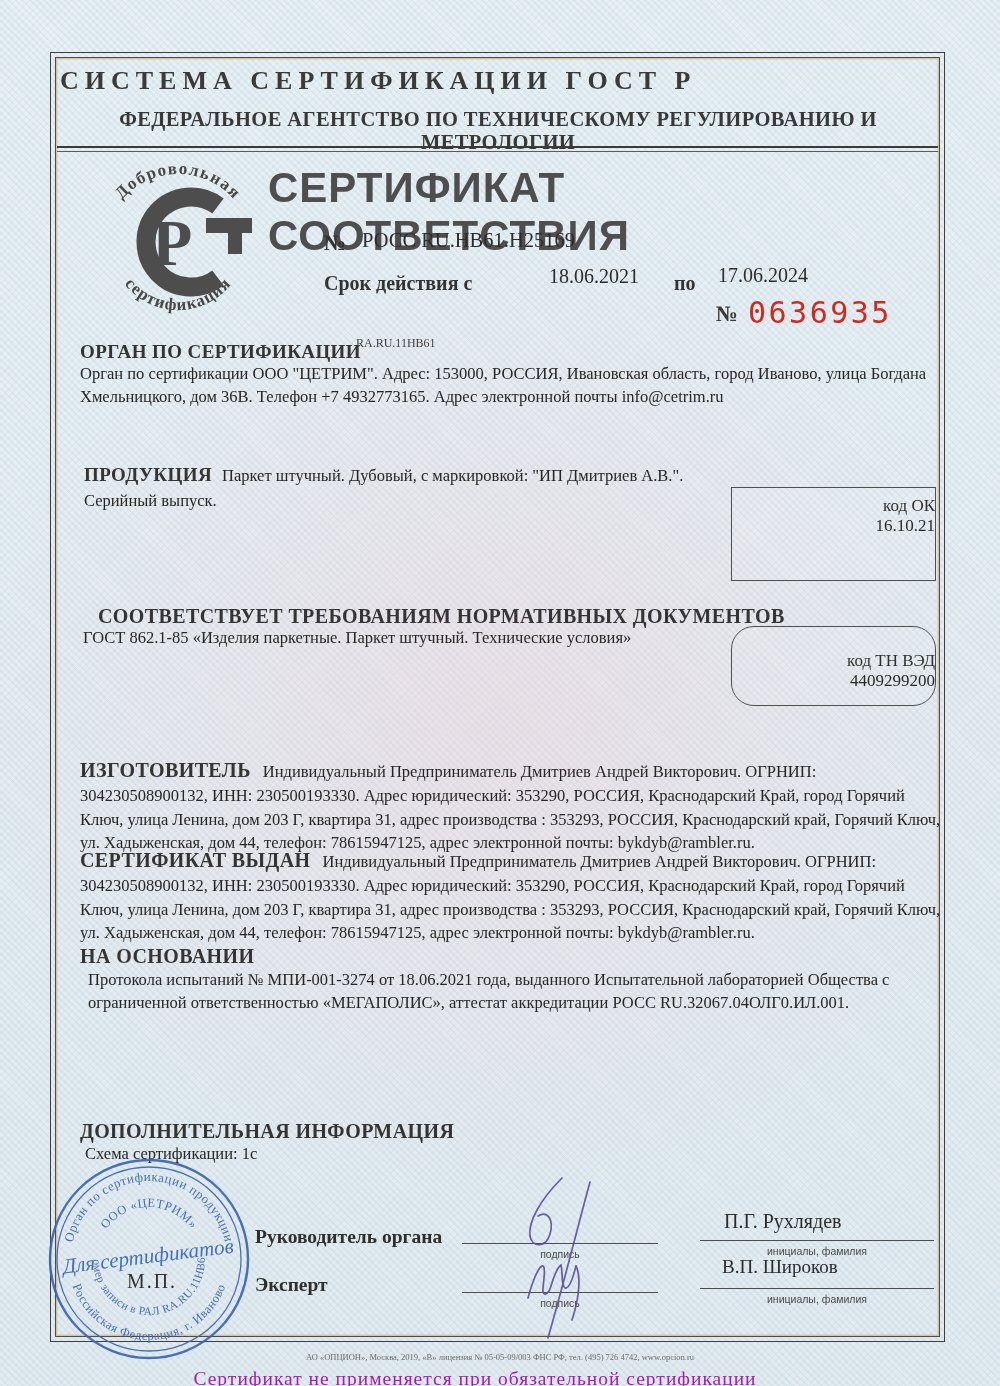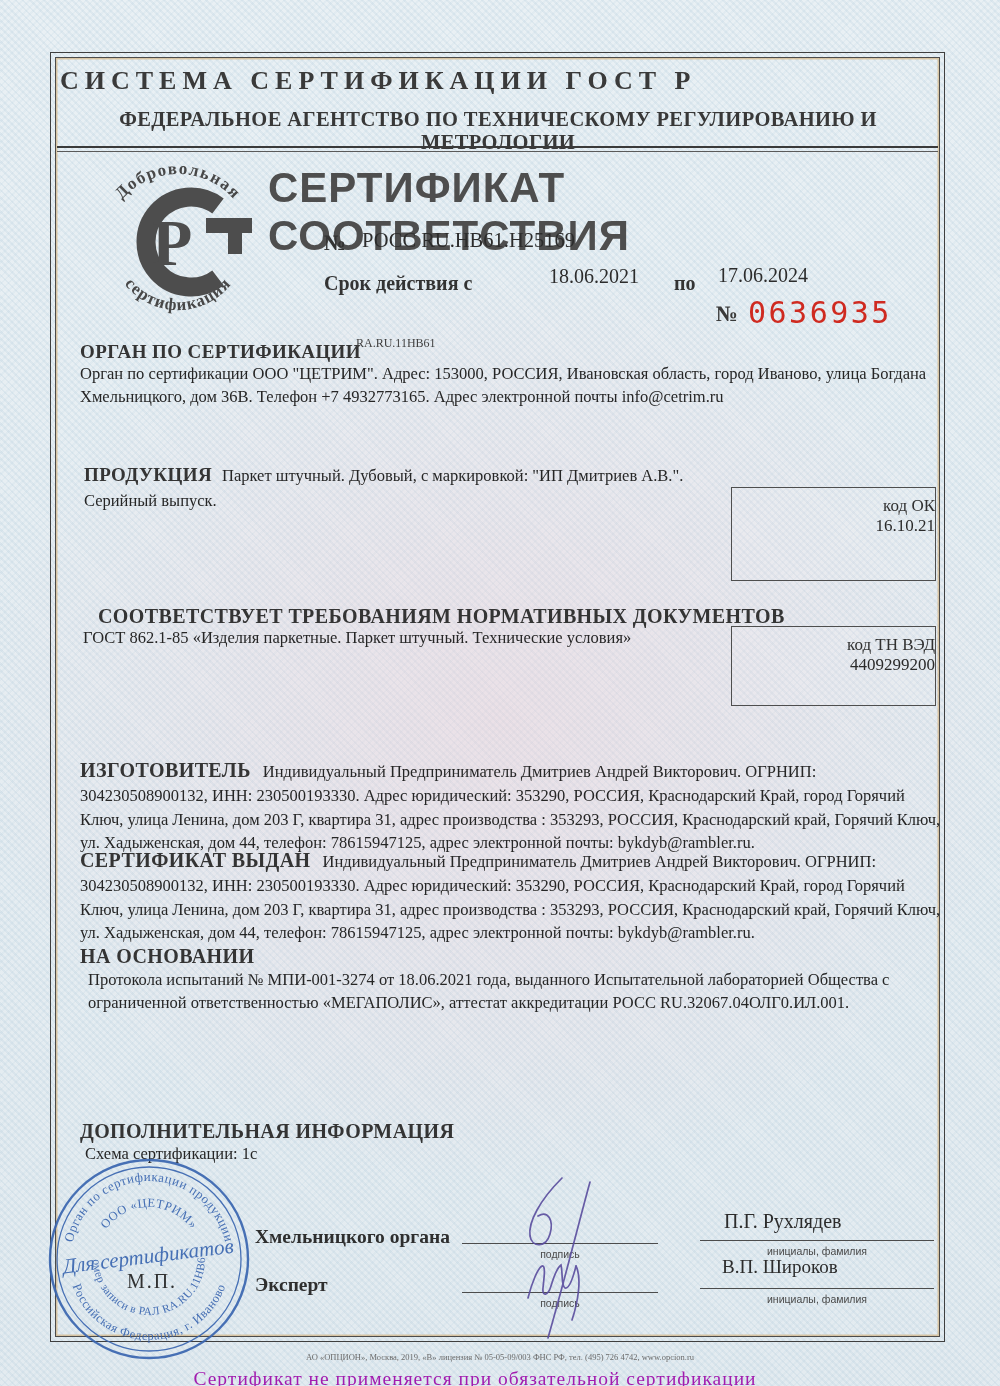--- a/index.html
+++ b/index.html
@@ -82,21 +82,21 @@
   <span>Серийный выпуск.</span></p>
 
 <div class="abs codebox" style="left:731px;top:487px;width:205px;height:94px;padding:8px 0 0 14px;box-sizing:border-box;">
   <div class="lbl">код ОК</div>
   <div class="val" style="padding-left:3px;">16.10.21</div>
 </div>
 
 <div class="abs hd" style="left:80px;top:605px;font-size:20px;margin-left:18px;">СООТВЕТСТВУЕТ ТРЕБОВАНИЯМ НОРМАТИВНЫХ ДОКУМЕНТОВ</div>
 <div class="abs body-txt" style="left:83px;top:626px;width:640px;">ГОСТ 862.1-85 «Изделия паркетные. Паркет штучный. Технические условия»</div>
 
-<div class="abs codebox" style="left:731px;top:626px;width:205px;height:80px;padding:8px 0 0 14px;box-sizing:border-box;">
+<div class="abs codebox" style="left:731px;top:626px;width:205px;height:80px;padding:24px 0 0 14px;box-sizing:border-box;border-radius:23px;">
   <div class="lbl">код ТН ВЭД</div>
   <div class="val" style="padding-left:2px;">4409299200</div>
 </div>
 
 <p class="abs body-txt" style="left:80px;top:756px;width:862px;margin:0;"><span class="hd" style="font-size:20px;margin-right:12px;">ИЗГОТОВИТЕЛЬ</span><span>Индивидуальный Предприниматель Дмитриев Андрей Викторович. ОГРНИП: 304230508900132, ИНН: 230500193330. Адрес юридический: 353290, РОССИЯ, Краснодарский Край, город Горячий Ключ,  улица Ленина,  дом 203 Г, квартира 31, адрес производства : 353293, РОССИЯ, Краснодарский край, Горячий Ключ, ул. Хадыженская, дом 44, телефон: 78615947125, адрес электронной почты: bykdyb@rambler.ru.</span></p>
 
 <p class="abs body-txt" style="left:80px;top:846px;width:862px;margin:0;"><span class="hd" style="font-size:20px;margin-right:12px;">СЕРТИФИКАТ ВЫДАН</span><span>Индивидуальный Предприниматель Дмитриев Андрей Викторович. ОГРНИП: 304230508900132, ИНН: 230500193330. Адрес юридический: 353290, РОССИЯ, Краснодарский Край, город Горячий Ключ,  улица Ленина,  дом 203 Г,  квартира 31, адрес производства : 353293, РОССИЯ, Краснодарский край, Горячий Ключ, ул. Хадыженская, дом 44, телефон: 78615947125, адрес электронной почты: bykdyb@rambler.ru.</span></p>
 
 <div class="abs hd" style="left:80px;top:945px;font-size:20px;">НА ОСНОВАНИИ</div>
 <div class="abs body-txt" style="left:88px;top:968px;width:856px;">Протокола испытаний № МПИ-001-3274 от 18.06.2021 года, выданного Испытательной лабораторией Общества с ограниченной ответственностью «МЕГАПОЛИС», аттестат аккредитации РОСС RU.32067.04ОЛГ0.ИЛ.001.</div>
@@ -122,21 +122,21 @@
   <text font-size="12.5" fill="#3a66b0" letter-spacing=".5">
     <textPath href="#stBO" startOffset="50%" text-anchor="middle">Российская Федерация, г. Иваново</textPath>
   </text>
   <text font-size="11.5" fill="#3a66b0" letter-spacing=".4">
     <textPath href="#stBI" startOffset="50%" text-anchor="middle">Номер записи в РАЛ  RA.RU.11НВ61</textPath>
   </text>
   <text x="109" y="113" font-size="21" font-style="italic" fill="#3a66b0" text-anchor="middle" transform="rotate(-7 109 113)">Для сертификатов</text>
   <text x="112" y="138" font-size="20" fill="#222" text-anchor="middle" letter-spacing="2">М.П.</text>
 </svg>
 
-<span class="abs serif-b" style="left:255px;top:1226px;font-size:19.5px;color:#2e2e2e;">Хмельницкого органа</span>
+<span class="abs serif-b" style="left:255px;top:1226px;font-size:19.5px;color:#2e2e2e;">Руководитель органа</span>
 <div class="abs sig-line" style="left:462px;top:1243px;width:196px;"></div>
 <div class="abs small-cap" style="left:462px;top:1248px;width:196px;text-align:center;">подпись</div>
 
 <span class="abs" style="left:724px;top:1210px;font-size:20px;color:#2c2c2c;">П.Г. Рухлядев</span>
 <div class="abs sig-line" style="left:700px;top:1240px;width:234px;"></div>
 <div class="abs small-cap" style="left:700px;top:1245px;width:234px;text-align:center;">инициалы, фамилия</div>
 
 <span class="abs serif-b" style="left:255px;top:1274px;font-size:19.5px;color:#2e2e2e;">Эксперт</span>
 <div class="abs sig-line" style="left:462px;top:1292px;width:196px;"></div>
 <div class="abs small-cap" style="left:462px;top:1297px;width:196px;text-align:center;">подпись</div>

